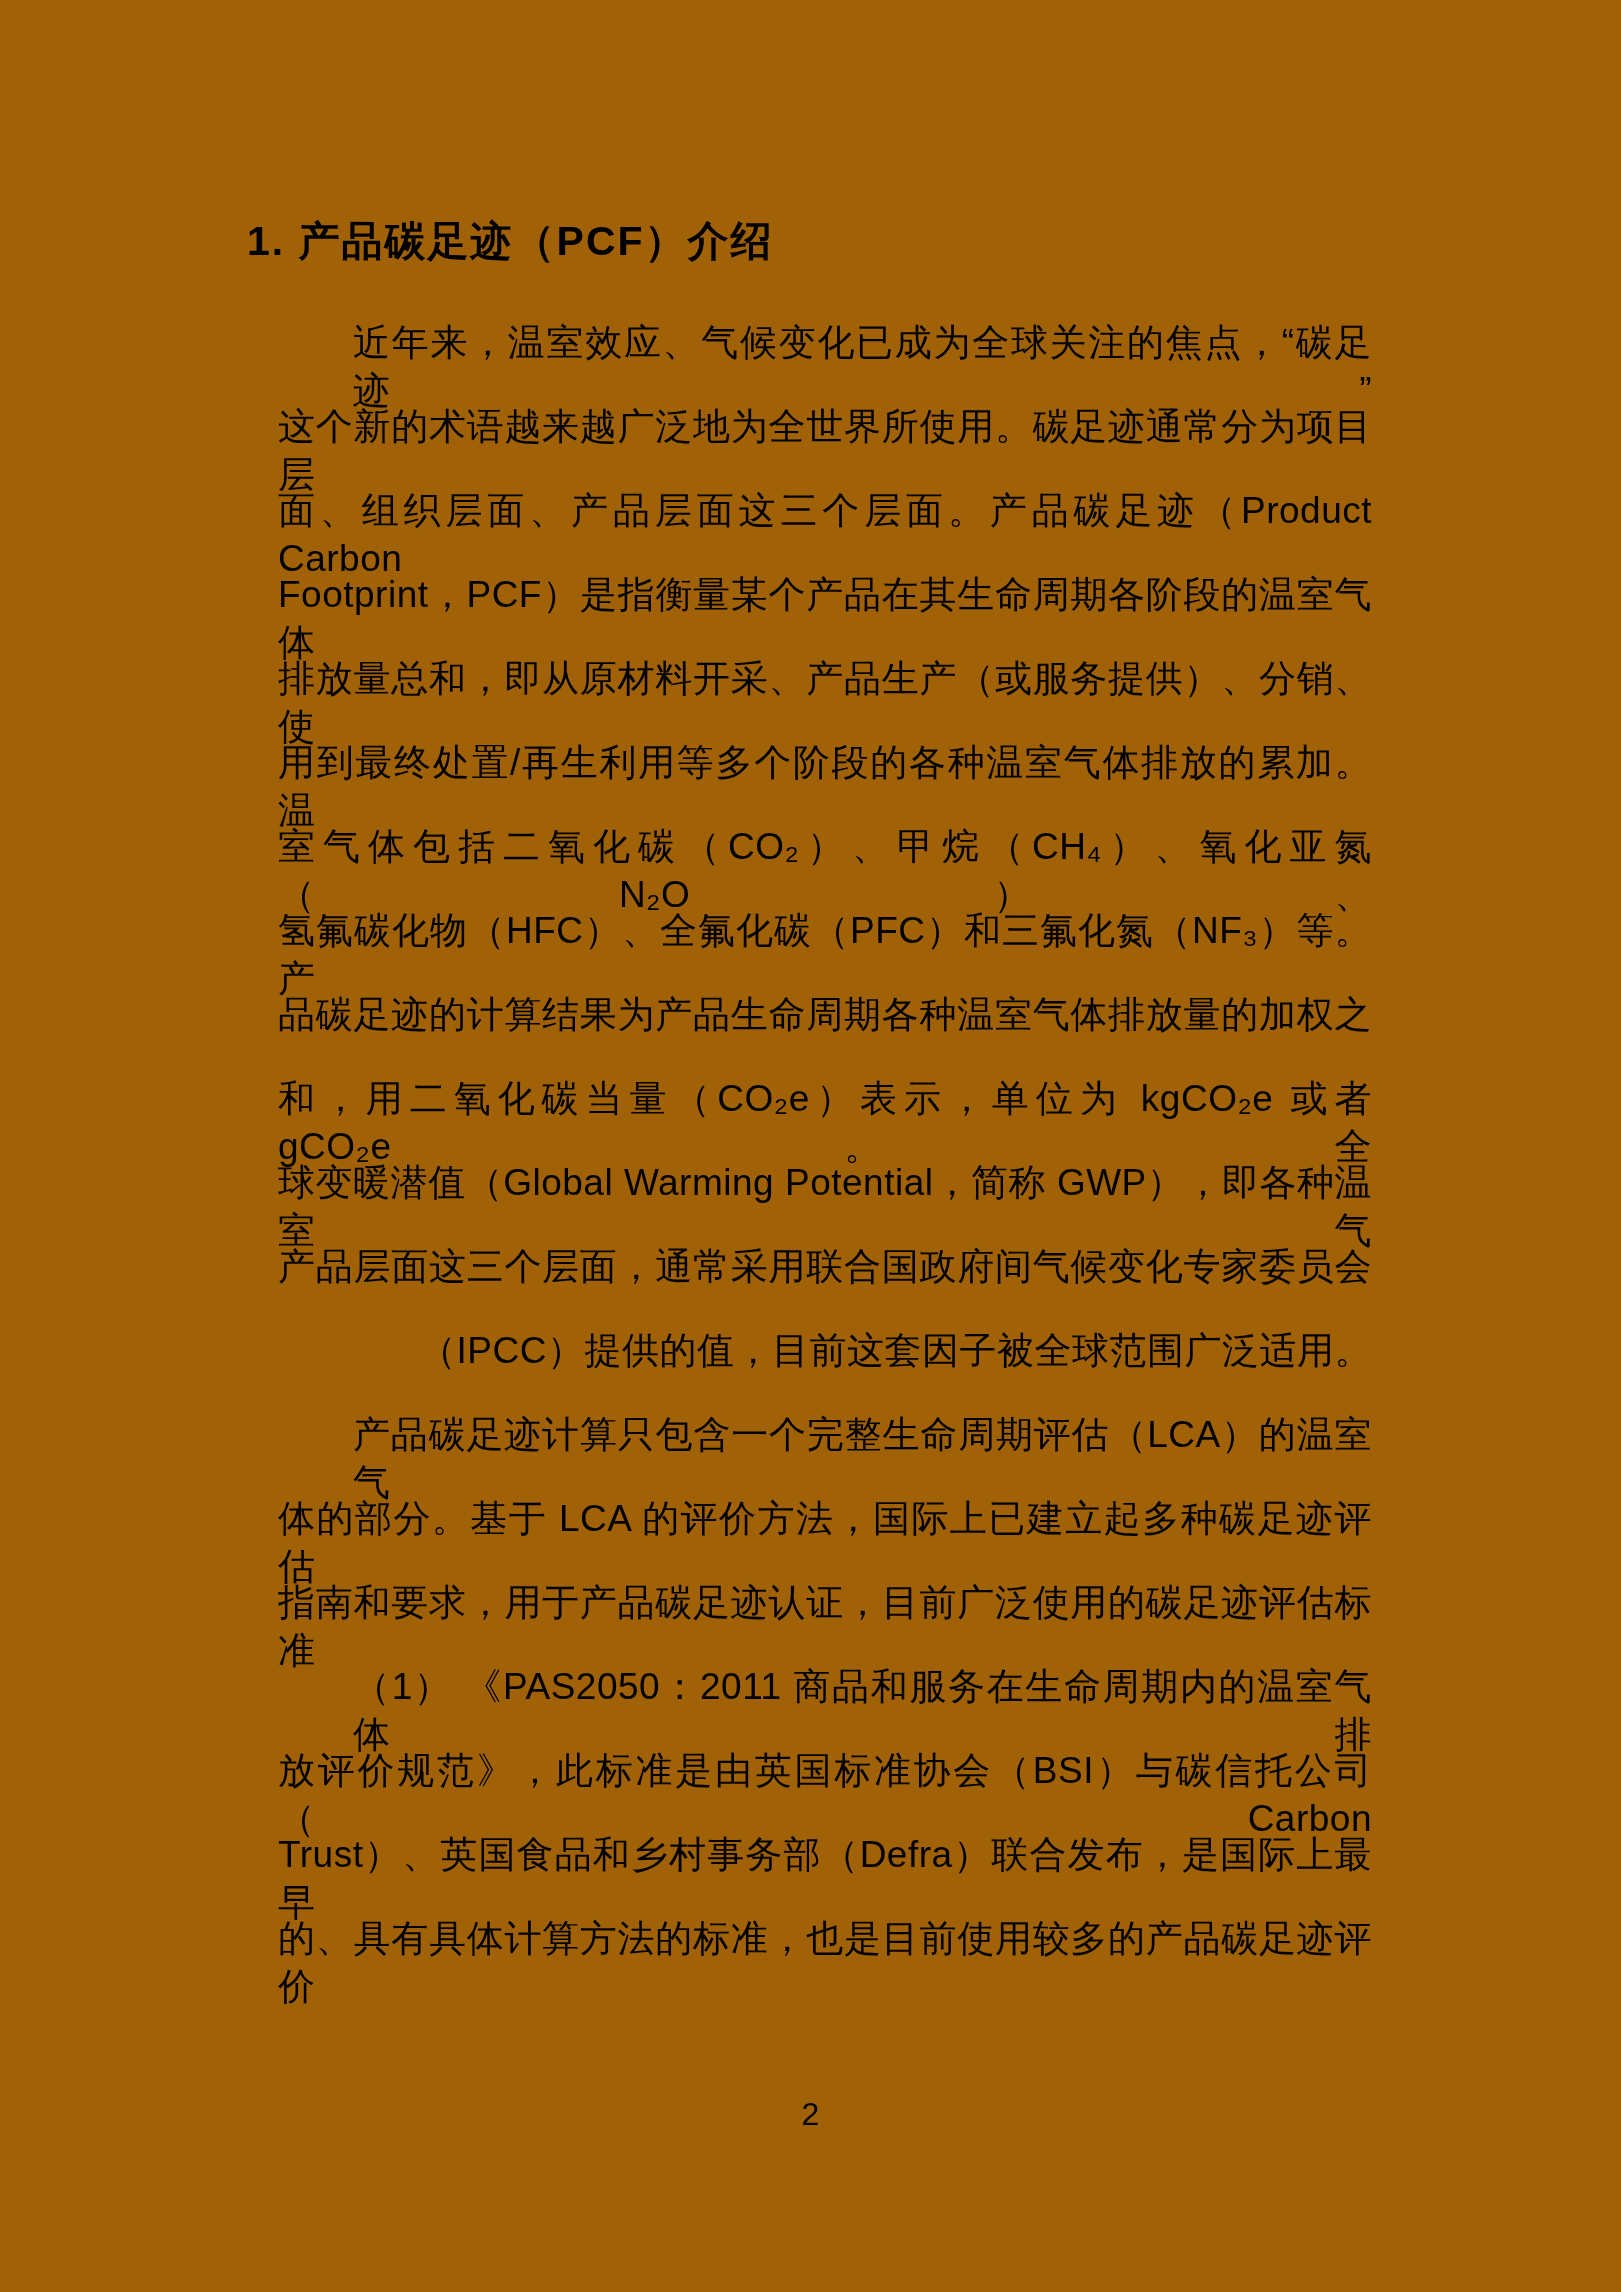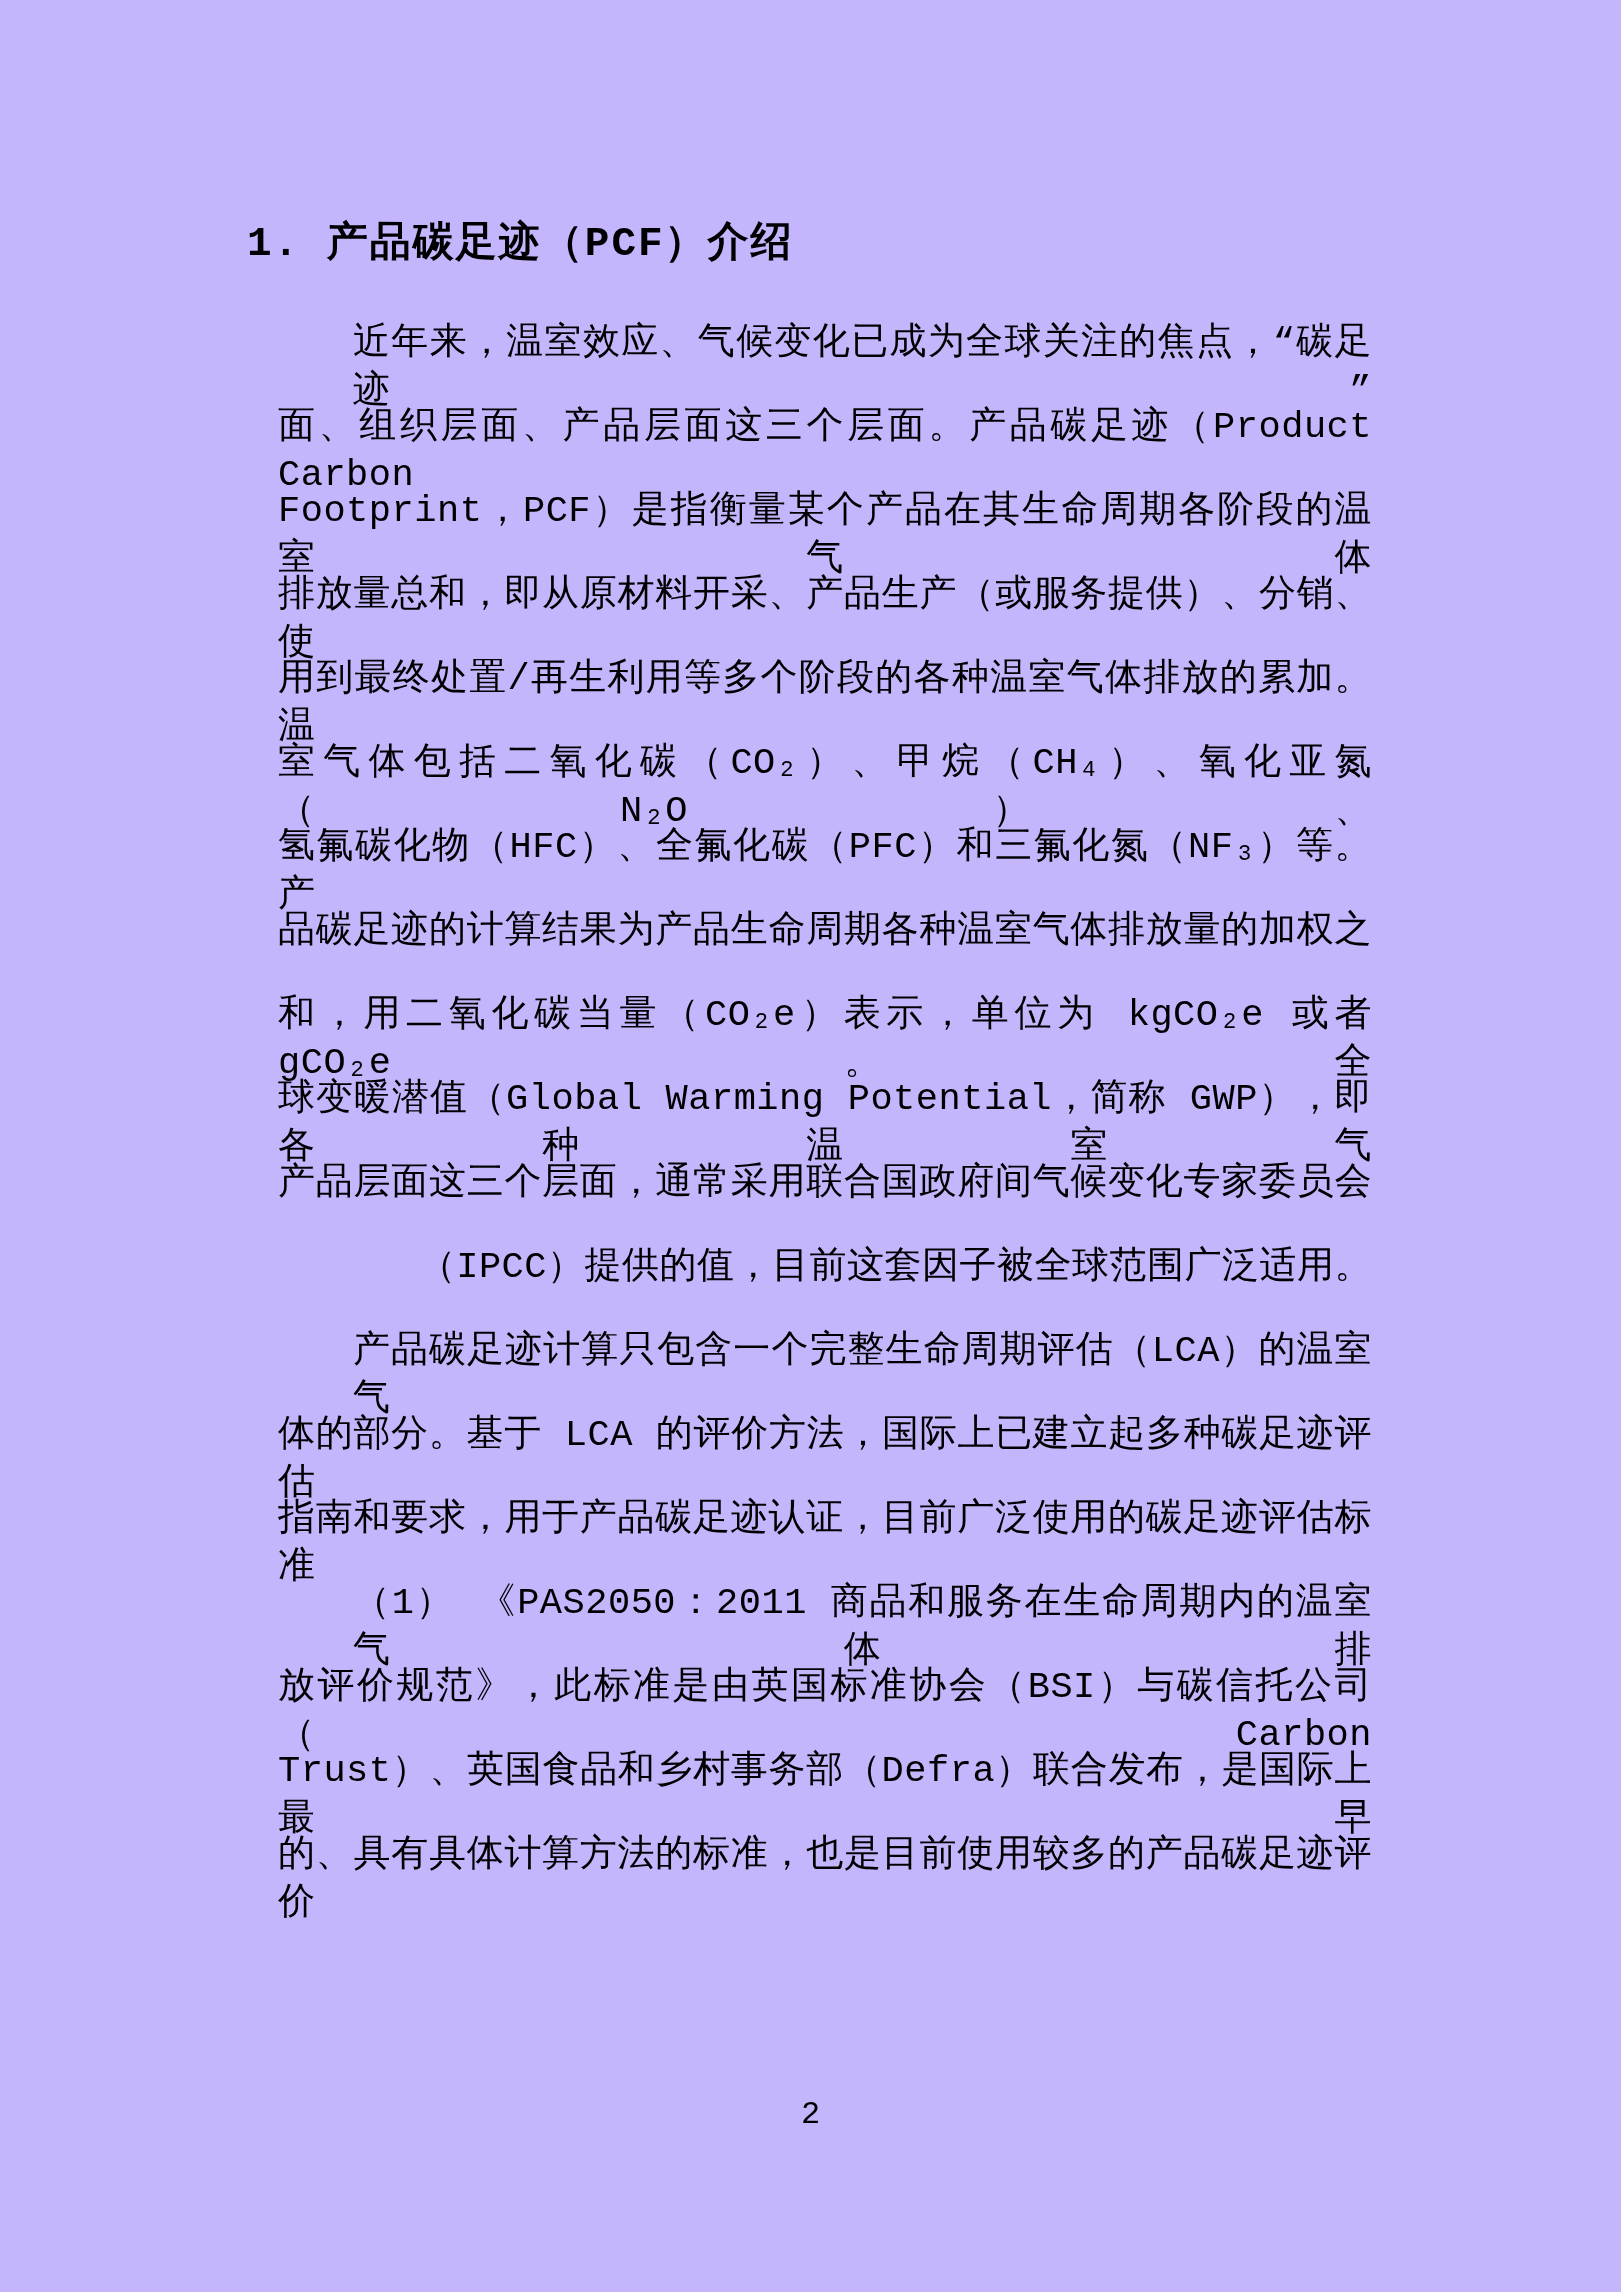--- a/index.html
+++ b/index.html
@@ -4,23 +4,23 @@
 <style>
   html, body {
     margin: 0;
     padding: 0;
     background: #ffffff;
   }
   .page {
     position: relative;
     width: 1621px;
     height: 2293px;
-    background: #c4b5fd;
+    background: #a16207;
     color: #000000;
-    font-family: Liberation Mono, monospace;
+    font-family: Liberation Sans, sans-serif;
     overflow: hidden;
   }
   .heading {
     position: absolute;
     left: 247px;
     top: 214px;
     margin: 0;
     font-size: 41px;
     font-weight: bold;
     letter-spacing: 2px;
@@ -64,20 +64,21 @@
 <body>
 
 <div class="page">
 
   <h1 class="heading">1. 产品碳足迹（PCF）介绍</h1>
 
   <div class="body-text">
 
     <div>
       <div class="line j indent">近年来，温室效应、气候变化已成为全球关注的焦点，“碳足迹”</div>
+      <div class="line j">这个新的术语越来越广泛地为全世界所使用。碳足迹通常分为项目层</div>
       <div class="line j">面、组织层面、产品层面这三个层面。产品碳足迹（Product Carbon</div>
       <div class="line j">Footprint，PCF）是指衡量某个产品在其生命周期各阶段的温室气体</div>
       <div class="line j">排放量总和，即从原材料开采、产品生产（或服务提供）、分销、使</div>
       <div class="line j">用到最终处置/再生利用等多个阶段的各种温室气体排放的累加。温</div>
       <div class="line j">室气体包括二氧化碳（CO₂）、甲烷（CH₄）、氧化亚氮（N₂O）、</div>
       <div class="line j">氢氟碳化物（HFC）、全氟化碳（PFC）和三氟化氮（NF₃）等。产</div>
       <div class="line j">品碳足迹的计算结果为产品生命周期各种温室气体排放量的加权之</div>
       <div class="line j">和，用二氧化碳当量（CO₂e）表示，单位为 kgCO₂e 或者 gCO₂e。全</div>
       <div class="line j">球变暖潜值（Global Warming Potential，简称 GWP），即各种温室气</div>
       <div class="line j">产品层面这三个层面，通常采用联合国政府间气候变化专家委员会</div>

